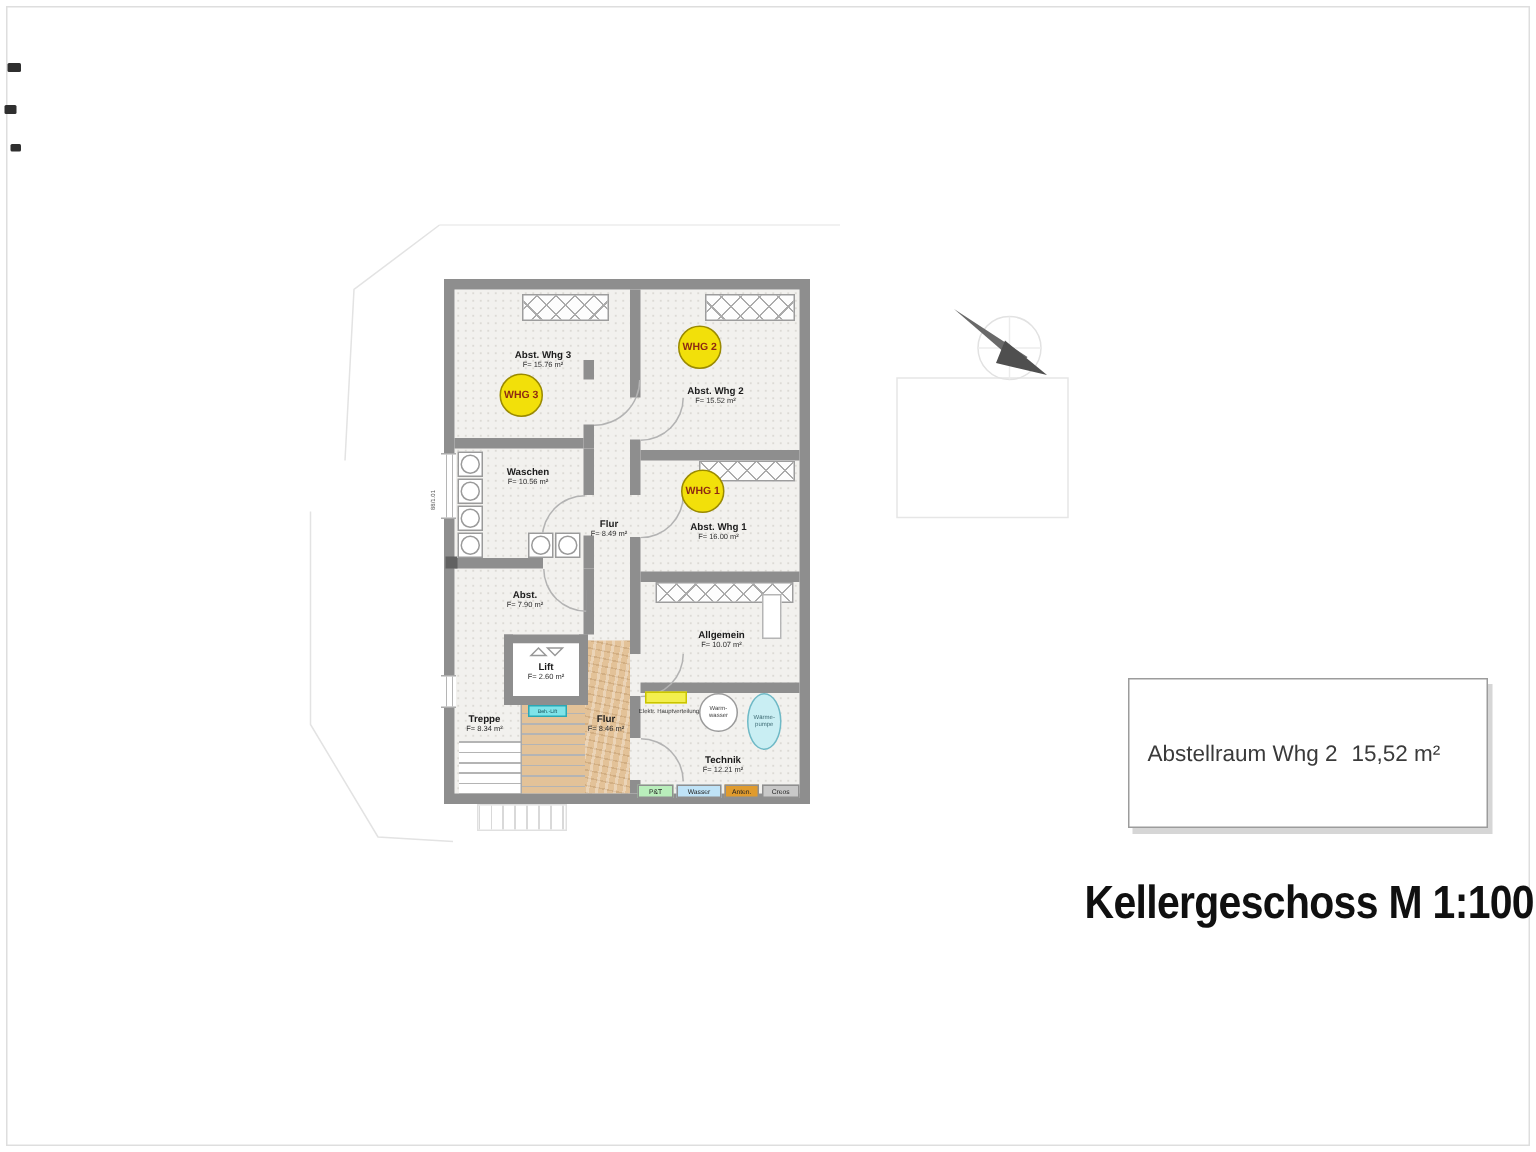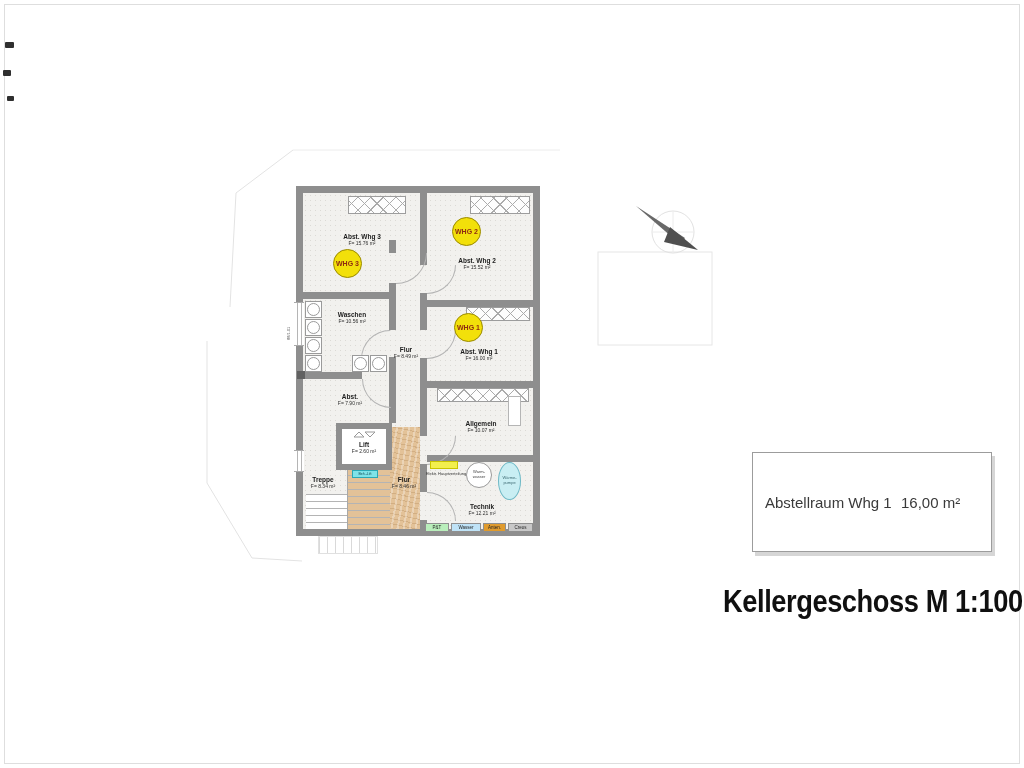--- a/index.html
+++ b/index.html
@@ -236,20 +236,20 @@
     <span class="nm">Allgemein</span>
     <span class="ar">F= 10.07 m²</span>
   </div>
   <div class="rlabel" style="left:482px;top:510px;">
     <span class="nm">Technik</span>
     <span class="ar">F= 12.21 m²</span>
   </div>
 
   <div class="sumtable">
     <div class="sumrow">
-      <span class="lbl">Abstellraum Whg 1</span>
-      <span class="val">16,00 m²</span>
+      <span class="lbl">Abstellraum Whg 2</span>
+      <span class="val">15,52 m²</span>
     </div>
   </div>
 
   <div class="dwg-title">Kellergeschoss M 1:100</div>
 
 </div>
 
 </body></html>

